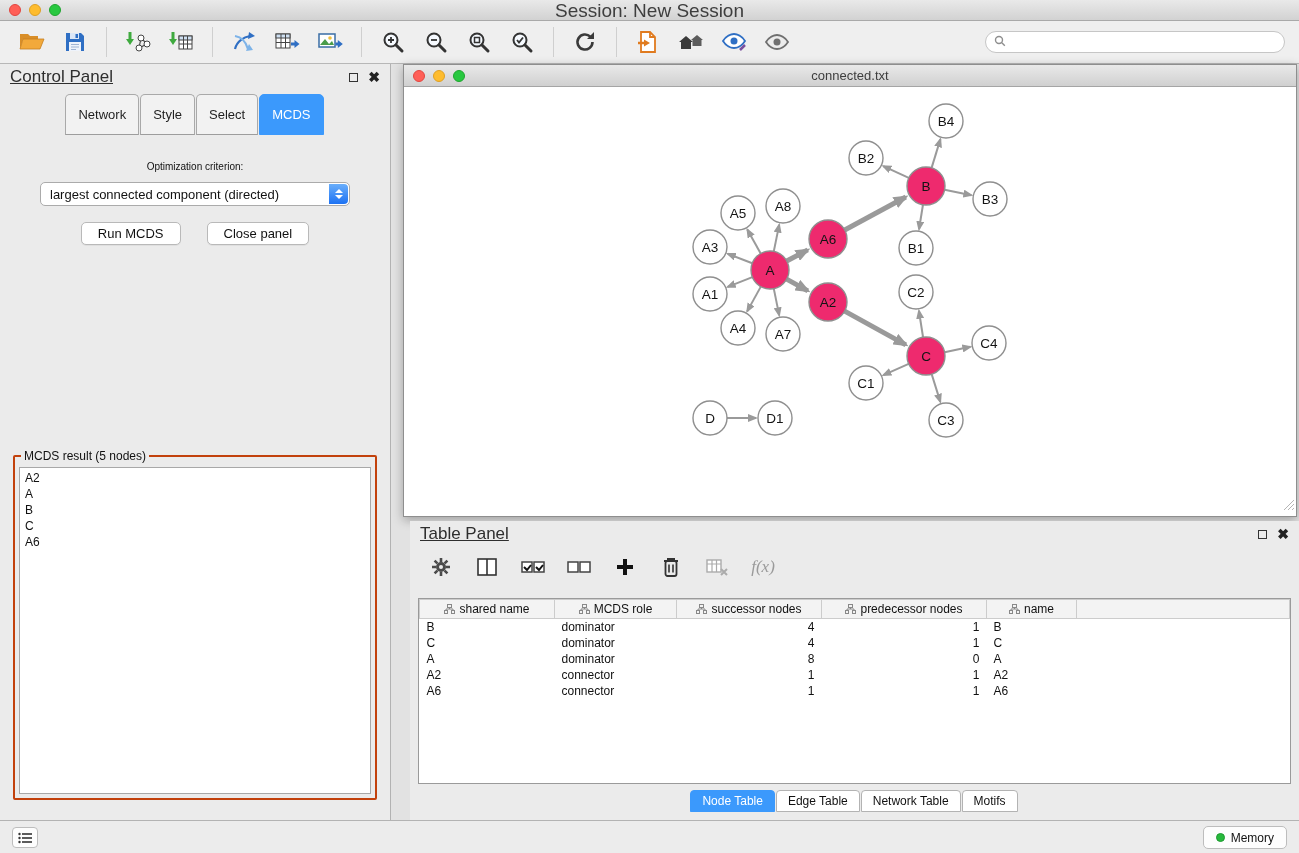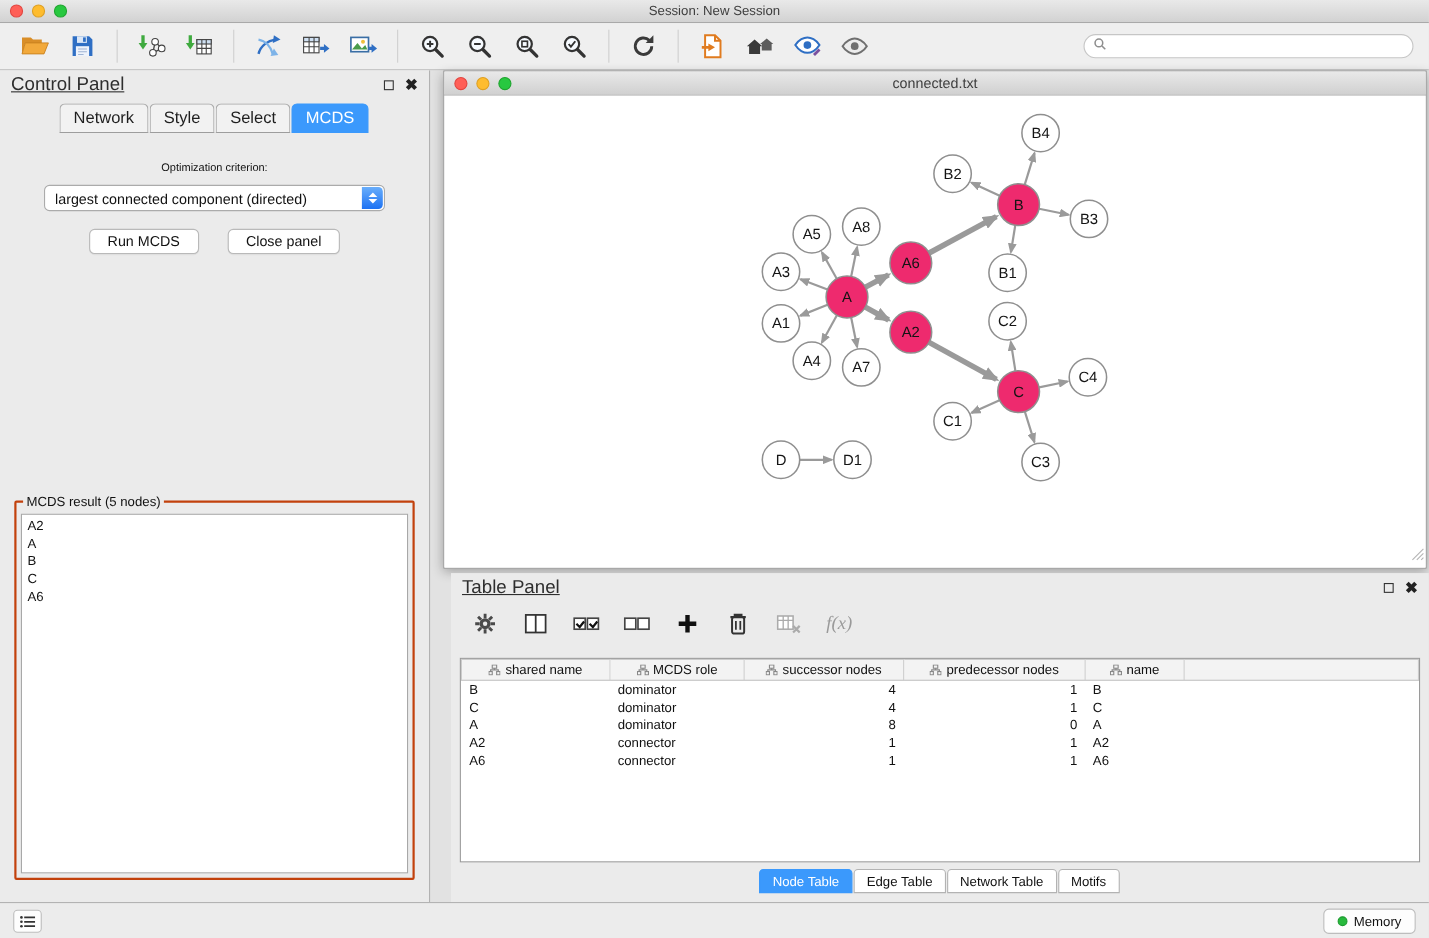--- a/index.html
+++ b/index.html
@@ -4,21 +4,21 @@
 <style>
   * { box-sizing: border-box; margin: 0; padding: 0; }
   html,body { width:1299px; height:853px; overflow:hidden; }
   body { font-family: "Liberation Sans", sans-serif; background:#d9d9d9; position:relative; }
 
   .app { position:absolute; inset:0; background:#e4e4e4; }
 
   
   .titlebar { position:absolute; left:0; right:0; top:0; height:21px;
     background:linear-gradient(#e9e9e9,#d2d2d2); border-bottom:1px solid #a9a9a9; }
-  .titlebar .title { text-align:center; font-size:12px; line-height:21px; color:#3e3e3e; }
+  .titlebar .title { text-align:center; font-size:19px; line-height:21px; color:#3e3e3e; }
   .lights { position:absolute; left:9px; top:4px; display:flex; gap:8px; }
   .light { width:12px; height:12px; border-radius:50%; }
   .light.red { background:#ff5f57; border:1px solid #e24640; }
   .light.yellow { background:#febc2e; border:1px solid #dfa023; }
   .light.green { background:#28c840; border:1px solid #1fa52f; }
 
   
   .toolbar { position:absolute; left:0; right:0; top:21px; height:43px;
     background:#efefef; border-bottom:1px solid #b7b7b7; display:flex; align-items:center; padding:0 14px; gap:7px; }
   .tbtn { width:36px; height:34px; display:flex; align-items:center; justify-content:center; border-radius:4px; cursor:default; }
@@ -32,21 +32,21 @@
 
   
   .control-panel { position:absolute; left:0; top:0; bottom:0; width:391px; background:#ebebeb; border-right:1px solid #b2b2b2; }
   .panel-head { height:26px; display:flex; align-items:center; padding:0 10px; }
   .panel-head .ptitle { font-size:17px; color:#2e2e2e;text-decoration:underline; }
   .panel-head .picons { margin-left:auto; display:flex; gap:10px; align-items:center; }
   .float-box { width:9px; height:9px; border:1.5px solid #333; display:inline-block; }
   .close-x { font-size:14px; font-weight:bold; color:#222; line-height:10px; }
 
   .tabs { display:flex; justify-content:center; margin-top:4px; }
-  .tabs .tab { font-size:15px; padding:4px 12px; background:#f2f2f2; border:1px solid #a9a9a9; border-bottom-color:#9d9d9d;
+  .tabs .tab { font-size:13px; padding:12px 12px; background:#f2f2f2; border:1px solid #a9a9a9; border-bottom-color:#9d9d9d;
     border-radius:5px 5px 0 0; color:#1f1f1f; margin-right:1px; cursor:default; }
   .tabs .tab.active { background:#3b99fc; border-color:#3b99fc; color:#fff; }
 
   .opt-label { text-align:center; font-size:10px; color:#111; margin-top:26px; }
   .dropdown { width:310px; height:24px; margin:10px auto 0; background:#fff; border:1px solid #ababab; border-radius:5px;
     display:flex; align-items:center; padding-left:9px; font-size:13px; color:#111; position:relative; }
   .dd-arrows { position:absolute; right:1px; top:1px; bottom:1px; width:19px; border-radius:0 4px 4px 0;
     background:linear-gradient(#69aefb,#1d72f3); display:flex; flex-direction:column; align-items:center; justify-content:center; gap:2px; }
   .dd-arrows .up { width:0; height:0; border-left:4px solid transparent; border-right:4px solid transparent; border-bottom:4px solid #fff; }
   .dd-arrows .dn { width:0; height:0; border-left:4px solid transparent; border-right:4px solid transparent; border-top:4px solid #fff; }

